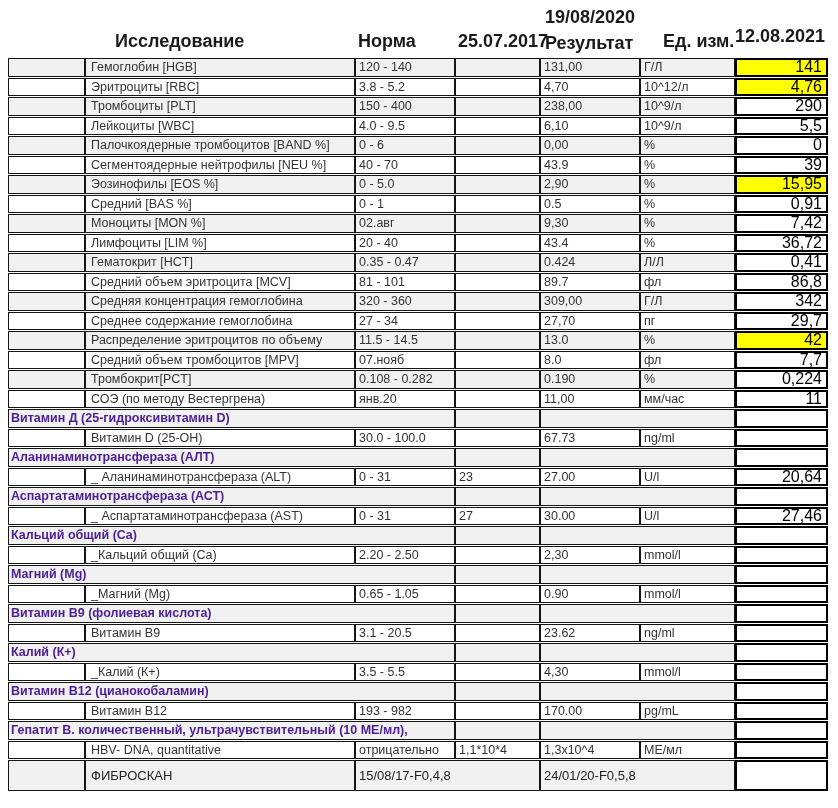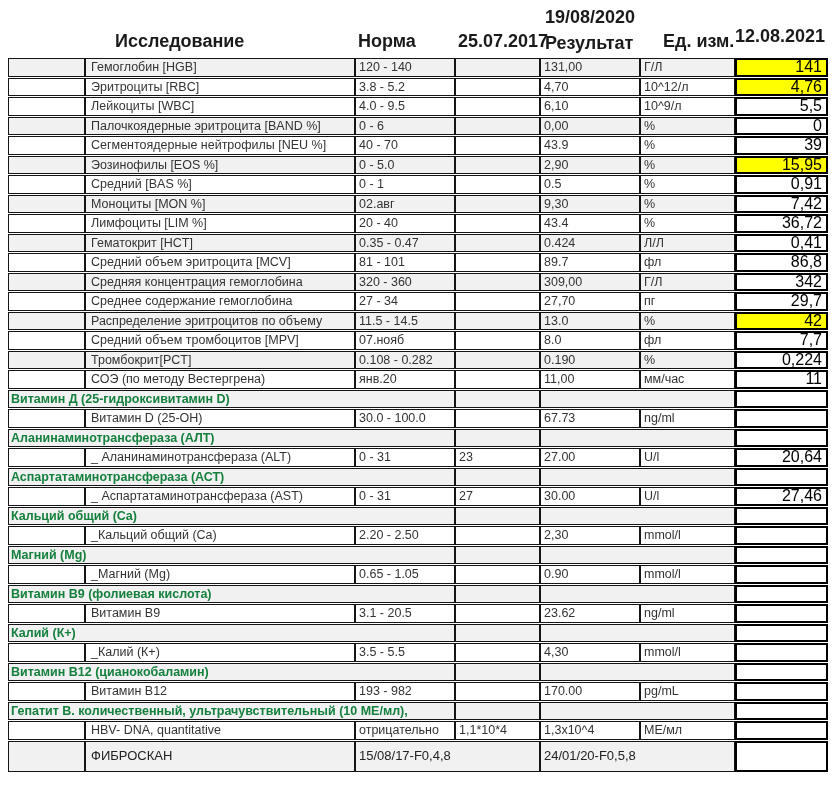--- a/index.html
+++ b/index.html
@@ -23,21 +23,21 @@
     table-layout:fixed; border-collapse:separate; border-spacing:0 1px;
   }
   td {
     border:1.5px solid #151515;
     height:18.5px; font-size:12.5px; line-height:14px;
     padding:0 3px; white-space:nowrap; overflow:hidden;
     color:#333; background:#fff; vertical-align:middle;
   }
   tr.stripe td { background:#f1f1f1; }
   td.cB { padding-left:5px; }
-  td.cSec { font-weight:bold; color:#15803d; padding-left:2px; }
+  td.cSec { font-weight:bold; color:#4c1d95; padding-left:2px; }
   td.cG {
     border:2.5px solid #000; background:#fff !important;
     text-align:right; font-size:16px; line-height:14px; color:#000; padding-right:4px;
   }
   td.cG.hl { background:#ffff00 !important; }
   tr.fibrow td { height:31px; font-size:13px; line-height:18px; color:#222; }
   tr.fibrow td.cG { font-size:15.5px; }
 </style>
 </head>
 <body>
@@ -75,32 +75,41 @@
         </tr>
         <tr>
           <td class="cA"></td>
           <td class="cB">Эритроциты [RBC]</td>
           <td class="cC">3.8 - 5.2</td>
           <td class="cD"></td>
           <td class="cE">4,70</td>
           <td class="cF">10^12/л</td>
           <td class="cG hl">4,76</td>
         </tr>
+        <tr class="stripe">
+          <td class="cA"></td>
+          <td class="cB">Тромбоциты [PLT]</td>
+          <td class="cC">150 - 400</td>
+          <td class="cD"></td>
+          <td class="cE">238,00</td>
+          <td class="cF">10^9/л</td>
+          <td class="cG">290</td>
+        </tr>
         <tr>
           <td class="cA"></td>
           <td class="cB">Лейкоциты [WBC]</td>
           <td class="cC">4.0 - 9.5</td>
           <td class="cD"></td>
           <td class="cE">6,10</td>
           <td class="cF">10^9/л</td>
           <td class="cG">5,5</td>
         </tr>
         <tr class="stripe">
           <td class="cA"></td>
-          <td class="cB">Палочкоядерные эритроцита [BAND %]</td>
+          <td class="cB">Палочкоядерные тромбоцитов [BAND %]</td>
           <td class="cC">0 - 6</td>
           <td class="cD"></td>
           <td class="cE">0,00</td>
           <td class="cF">%</td>
           <td class="cG">0</td>
         </tr>
         <tr>
           <td class="cA"></td>
           <td class="cB">Сегментоядерные нейтрофилы [NEU %]</td>
           <td class="cC">40 - 70</td>

